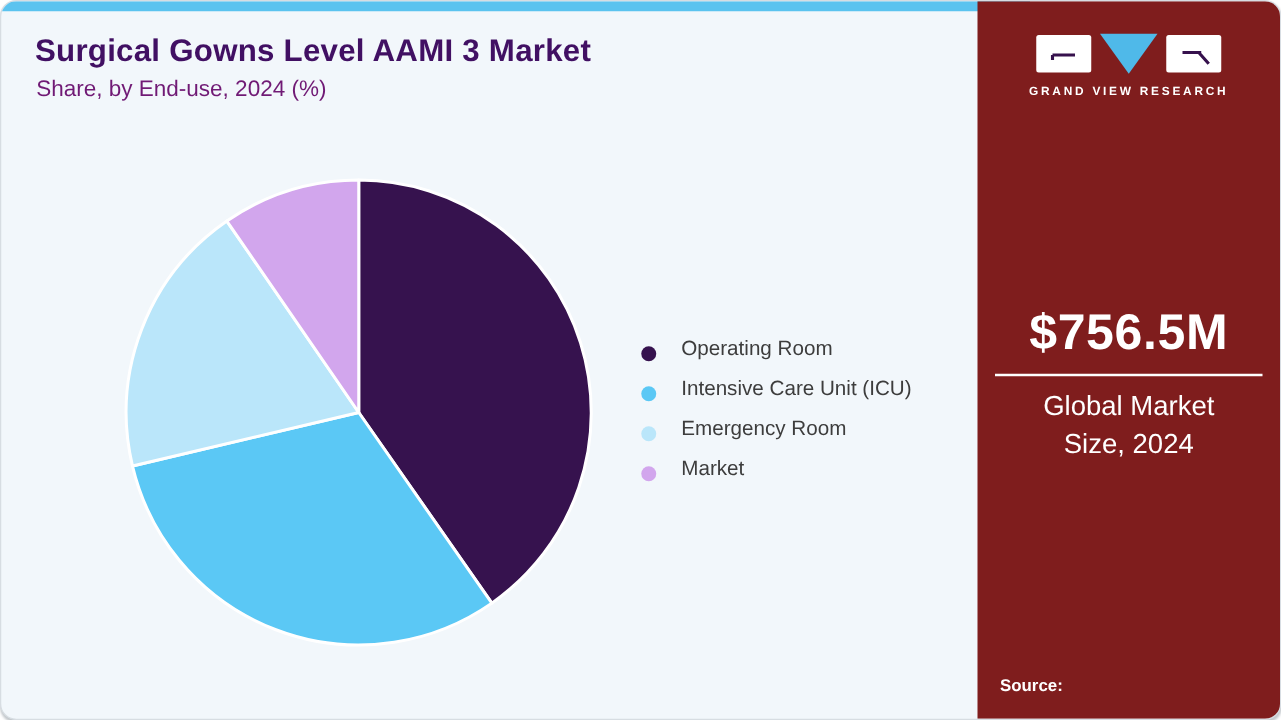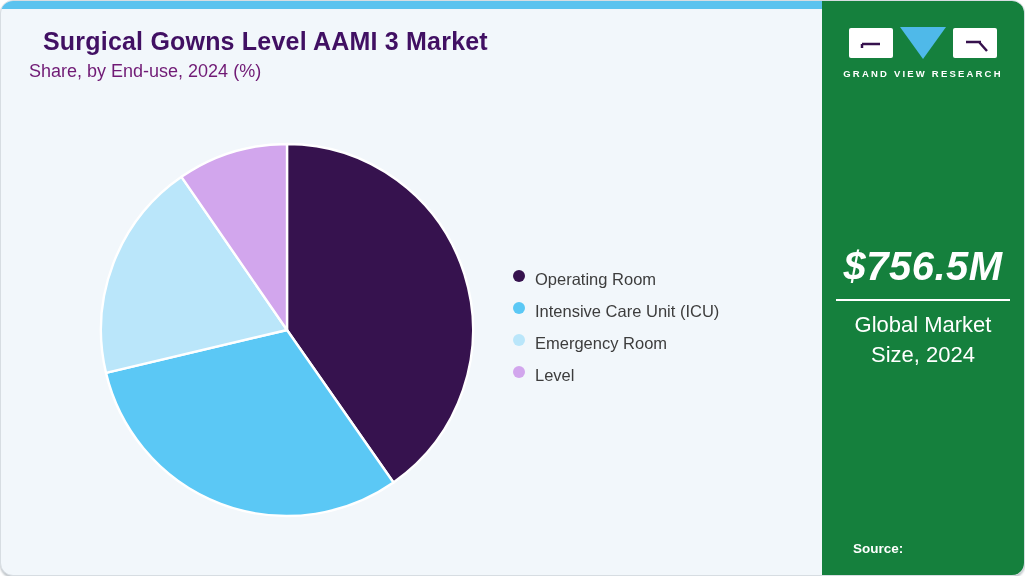--- a/index.html
+++ b/index.html
@@ -4,46 +4,46 @@
 <style>
   * { box-sizing: border-box; margin: 0; padding: 0; }
   html,body { background:#ffffff; font-family:"Liberation Sans", sans-serif; }
   .canvas {
     position:relative; width:1025px; height:576px;
     background:#F2F7FB; border:1px solid #d7dde2; border-radius:13px;
     overflow:hidden; box-shadow:0 2px 2px rgba(120,130,140,.45);
   }
   .topbar { position:absolute; left:0; top:0; width:823px; height:8px; background:#5BC3EF; }
 
-  .title { position:absolute; left:42px; top:26px; font-size:25px; font-weight:bold; color:#411063; letter-spacing:.2px; }
+  .title { position:absolute; left:27px; top:26px; font-size:25px; font-weight:bold; color:#411063; letter-spacing:.2px; }
   .subtitle { position:absolute; left:28px; top:60px; font-size:18px; color:#701a75; }
 
   .pie-wrap { position:absolute; left:96px; top:139px; width:380px; height:380px; }
 
   .legend { position:absolute; left:512px; top:269px; display:flex; flex-direction:column; gap:13px; }
-  .legend-item { display:flex; align-items:flex-start; gap:10px; }
+  .legend-item { display:flex; align-items:flex-end; gap:20px; }
   .legend-swatch { width:12px; height:12px; border-radius:50%; flex:0 0 auto; }
   .legend-label { font-size:16.5px; color:#3d3d3d; }
 
   .sidebar {
-    position:absolute; right:0; top:0; width:202px; height:100%;
-    background:#15803d; color:#ffffff;
+    position:absolute; right:0; top:0; width:242px; height:100%;
+    background:#7f1d1d; color:#ffffff;
   }
   .logo { position:absolute; top:26px; left:0; right:0; text-align:center; }
   .logo-marks { display:flex; justify-content:center; align-items:center; gap:7px; }
   .mark-box { width:44px; height:30px; background:#ffffff; border-radius:2px; }
   .mark-v { width:0; height:0; border-left:23px solid transparent; border-right:23px solid transparent; border-top:32px solid #4FB9E9; }
   .brand { margin-top:9px; font-size:9.5px; font-weight:bold; letter-spacing:2.2px; color:#ffffff; }
 
   .market { position:absolute; top:243px; left:0; right:0; text-align:center; }
-  .market-value { font-size:40px; font-weight:800; letter-spacing:.5px;font-style:italic; }
+  .market-value { font-size:40px; font-weight:800; letter-spacing:.5px; }
   .market-divider { height:2px; background:#ffffff; margin:10px 14px 9px; border:0; }
   .market-label { font-size:22px; line-height:1.35; max-width:168px; margin:0 auto; }
 
-  .source { position:absolute; left:31px; bottom:16px; font-size:13px; line-height:1.45; }
+  .source { position:absolute; left:18px; bottom:16px; font-size:13px; line-height:1.45; }
   .source-label { font-weight:bold; font-size:13.5px; }
 </style>
 </head>
 <body>
 
 <div class="canvas">
 
   <div class="topbar"></div>
 
   <h1 class="title">Surgical Gowns Level AAMI 3 Market</h1>
@@ -66,21 +66,21 @@
       <div class="legend-item">
         <span class="legend-swatch" style="background: rgb(91, 200, 245);"></span>
         <span class="legend-label">Intensive Care Unit (ICU)</span>
       </div>
       <div class="legend-item">
         <span class="legend-swatch" style="background: rgb(186, 230, 250);"></span>
         <span class="legend-label">Emergency Room</span>
       </div>
       <div class="legend-item">
         <span class="legend-swatch" style="background: rgb(210, 166, 237);"></span>
-        <span class="legend-label">Level</span>
+        <span class="legend-label">Market</span>
       </div>
     </div>
 
   <aside class="sidebar">
     <div class="logo">
       <div class="logo-marks">
         <div class="mark-box">
           <svg width="44" height="30" viewBox="0 0 44 30">
             <path d="M13 16 H31 M13 16 V20" stroke="#36114D" stroke-width="2.5" fill="none"></path>
           </svg>

